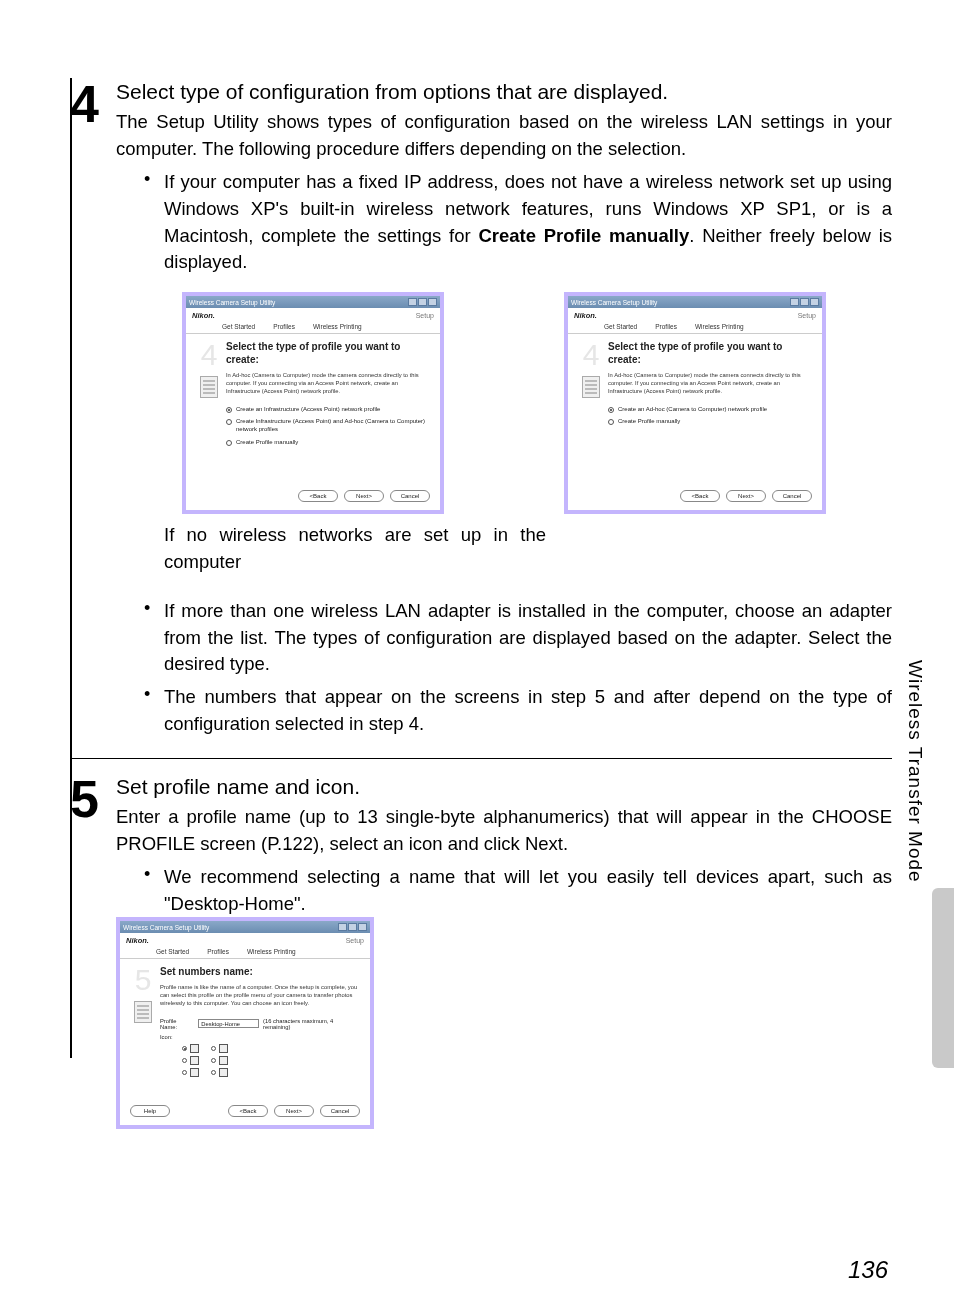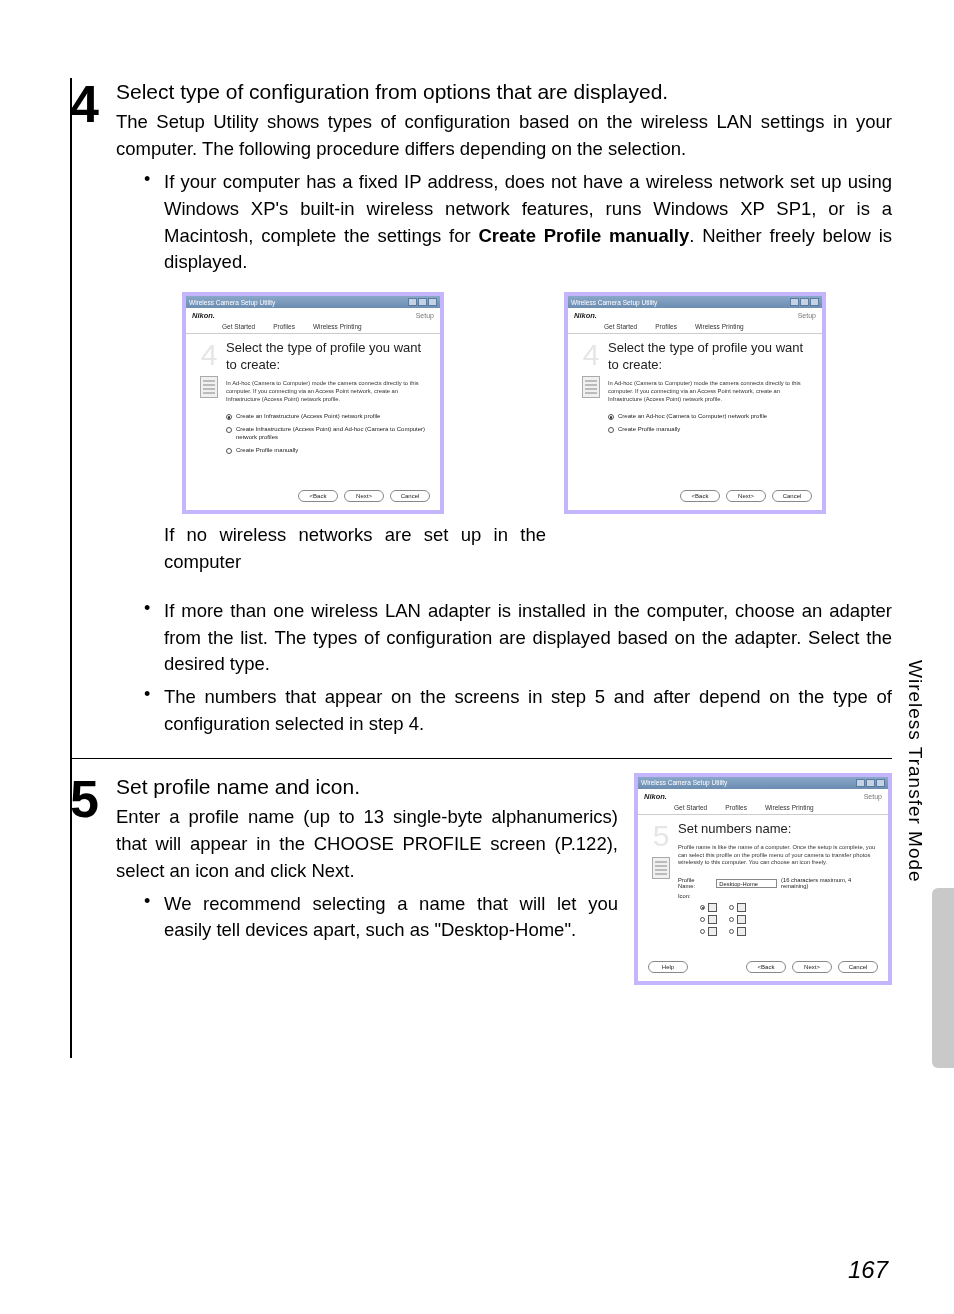--- a/index.html
+++ b/index.html
@@ -133,21 +133,21 @@
   }
   .dlg-icon::before {
     content: "";
     position: absolute;
     left: 2px; top: 3px;
     width: 12px; height: 2px;
     box-shadow: 0 4px 0 #bbb, 0 8px 0 #bbb, 0 12px 0 #bbb;
     background: #bbb;
   }
   .dlg-right { flex: 1; font-size: 6.5px; }
-  .dlg-heading { font-size: 13px; font-weight: 400; margin-bottom: 6px; line-height: 1.3; }
+  .dlg-heading { font-size: 10px; font-weight: 700; margin-bottom: 6px; line-height: 1.3; }
   .dlg-small { font-size: 5.8px; line-height: 1.35; color: #333; margin-bottom: 10px; }
   .dlg-radio {
     display: flex;
     align-items: flex-start;
     gap: 4px;
     margin-bottom: 5px;
     font-size: 6px;
     line-height: 1.3;
   }
   .dlg-radio .r {
@@ -210,21 +210,21 @@
     text-align: justify;
   }
   .cap:first-child { margin-left: 48px; }
   .rule {
     border: none;
     border-top: 1.5px solid #000;
     margin: 18px 0 14px 0;
   }
   .step5-wrap {
     display: flex;
-    gap: 16px;
+    flex-direction: column;
   }
   .step5-text { flex: 1; }
   .step5-dialog { width: 258px; flex-shrink: 0; }
   .field-row {
     display: flex;
     align-items: center;
     gap: 4px;
     font-size: 5.8px;
     margin-bottom: 4px;
   }
@@ -515,13 +515,13 @@
           </div>
         </div>
       </div>
     </div>
   </div>
 
 </div>
 
 <div class="side-label">Wireless Transfer Mode</div>
 <div class="side-tab"></div>
-<div class="page-num">167</div>
+<div class="page-num">136</div>
 
 </body></html>

